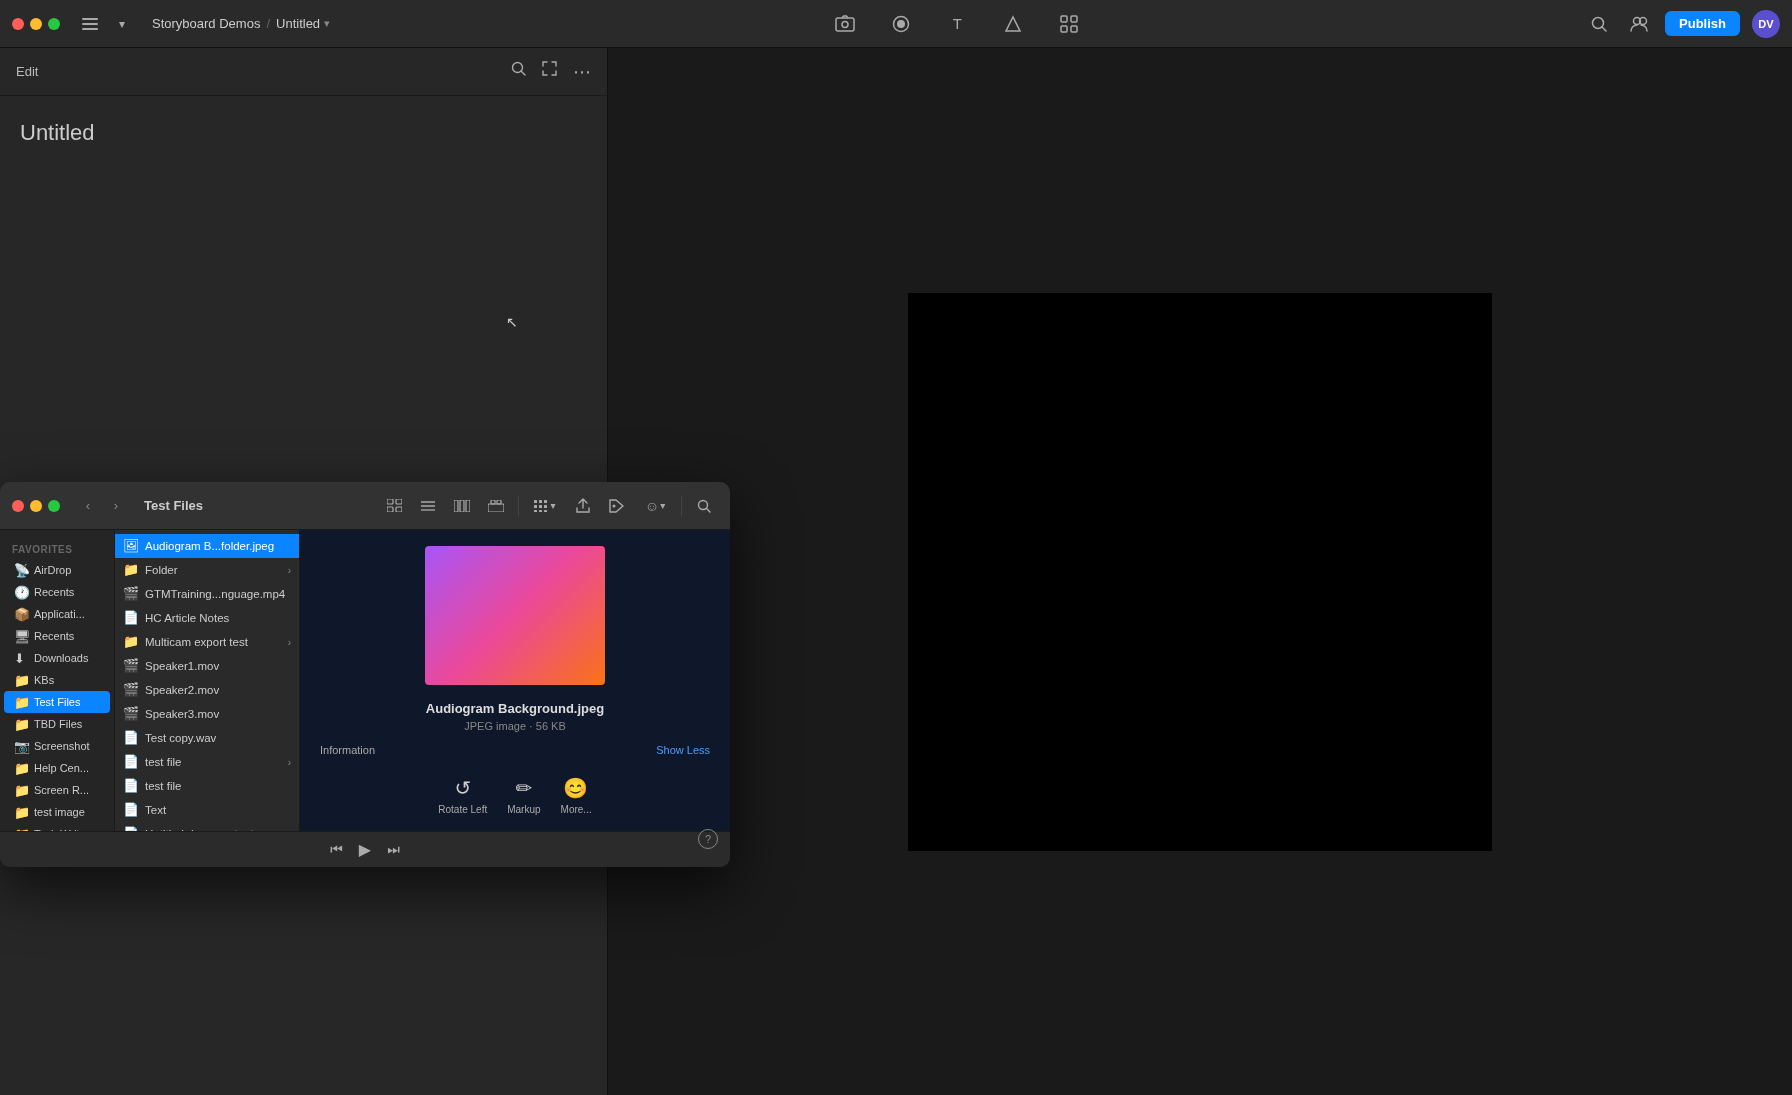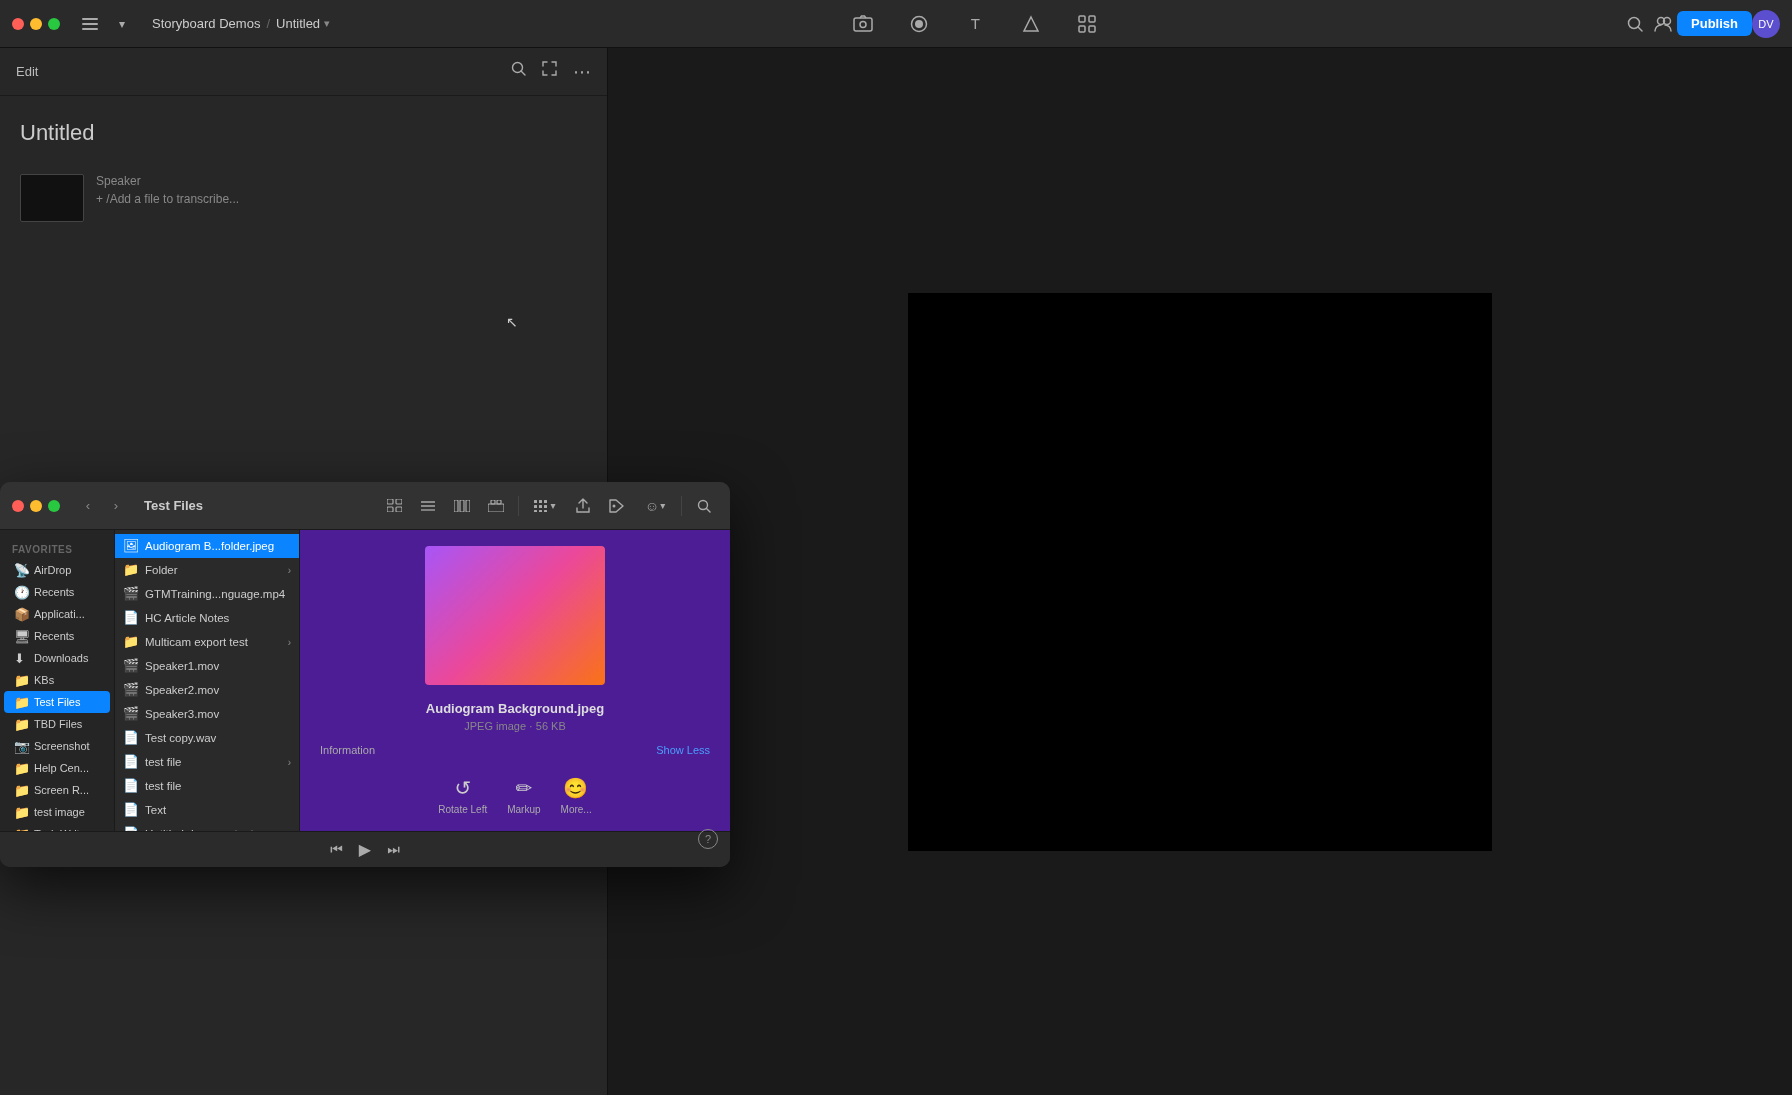--- a/index.html
+++ b/index.html
@@ -53,37 +53,37 @@
     .topbar-center {
       flex: 1;
       display: flex; align-items: center; justify-content: center; gap: 24px;
     }
     .topbar-center-icon {
       width: 32px; height: 32px;
       display: flex; align-items: center; justify-content: center;
       color: #aaa; font-size: 16px; cursor: pointer;
     }
     .topbar-right {
-      display: flex; align-items: center; 
+      display: flex; align-items: center; gap: 12px;
     }
     .publish-btn {
       background: #0a84ff;
       color: #fff;
       border: none;
       border-radius: 6px;
       padding: 5px 14px;
       font-size: 13px;
       font-weight: 600;
       cursor: pointer;
     }
     .avatar {
       width: 28px; height: 28px; border-radius: 50%;
       background: #5b4fcf;
       display: flex; align-items: center; justify-content: center;
-      font-size: 11px; font-weight: 400; color: #fff;
+      font-size: 11px; font-weight: 700; color: #fff;
     }
 
     
     #main {
       position: absolute;
       top: 48px; left: 0; right: 0; bottom: 0;
       display: flex;
     }
 
     
@@ -234,21 +234,21 @@
       white-space: nowrap;
       overflow: hidden;
     }
     .file-item.selected { background: #0a84ff; color: #fff; }
     .file-icon { width: 16px; height: 16px; flex-shrink: 0; font-size: 13px; }
     .file-chevron { margin-left: auto; color: #888; font-size: 10px; }
 
     
     #finder-preview {
       flex: 1;
-      background: #4c1d95;
+      background: #0f172a;
       display: flex;
       flex-direction: column;
       align-items: center;
       padding: 16px;
       overflow: hidden;
     }
     .preview-image {
       width: 180px; height: 170px;
       border-radius: 4px;
       background: linear-gradient(135deg, #a855f7 0%, #ec4899 50%, #f97316 100%);
@@ -391,27 +391,20 @@
         <span>
           <svg width="15" height="15" viewBox="0 0 15 15" fill="none">
             <path d="M1 5V1h4M10 1h4v4M14 10v4h-4M5 14H1v-4" stroke="#aaa" stroke-width="1.4" stroke-linecap="round"></path>
           </svg>
         </span>
         <span style="font-size:18px;color:#aaa;">⋯</span>
       </div>
     </div>
     <div id="editor-content">
       <div class="slide-title">Untitled</div>
-      <div class="slide-speaker-row">
-        <div class="speaker-thumb"></div>
-        <div class="speaker-info">
-          <span class="speaker-label">Speaker</span>
-          <span class="speaker-add">+ /Add a file to transcribe...</span>
-        </div>
-      </div>
     </div>
 
     <div style="position:absolute;top:266px;left:506px;color:#ccc;font-size:14px;pointer-events:none;">↖</div>
   </div>
 
   <div id="preview-panel">
     <div class="preview-black"></div>
   </div>
 
 </div>

